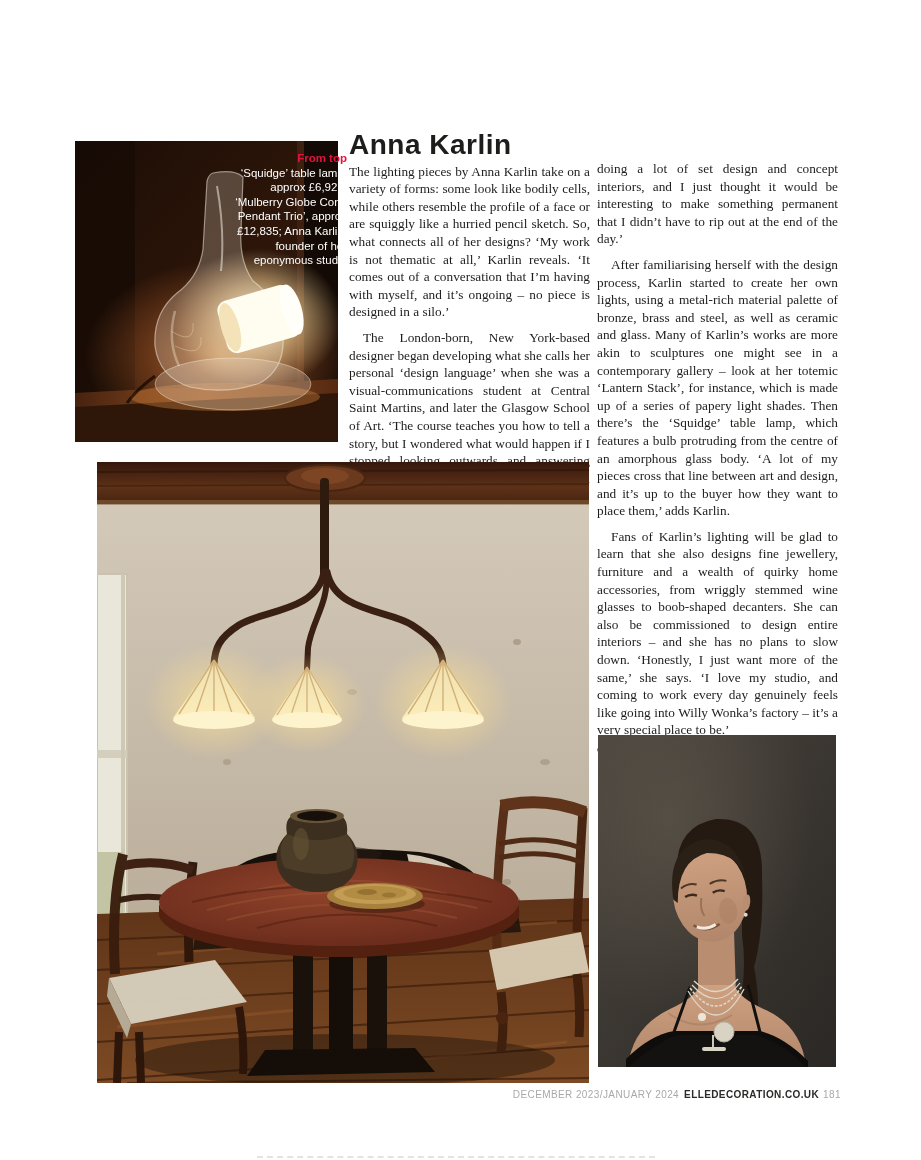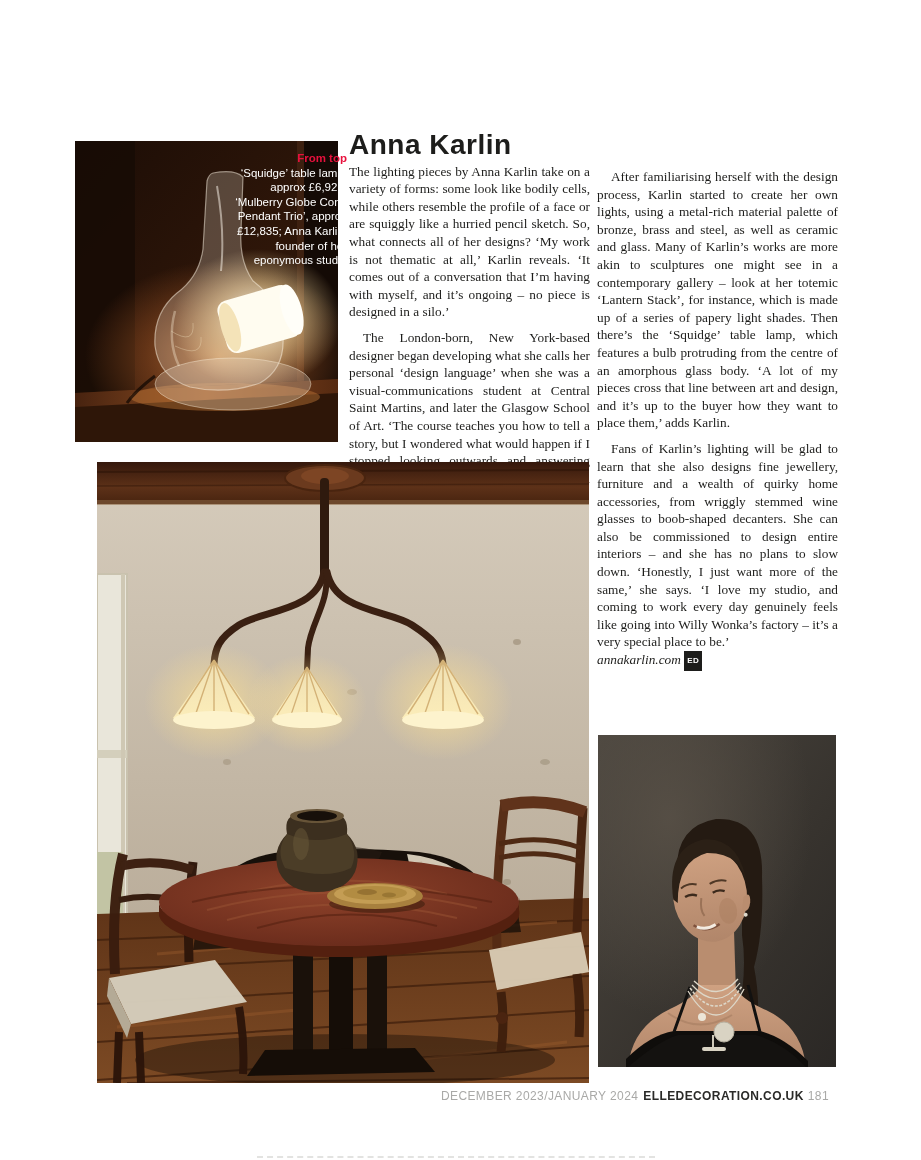--- a/index.html
+++ b/index.html
@@ -46,22 +46,22 @@
     display:inline-block; background:#121212; color:#ffffff;
     font-family:"Liberation Sans", sans-serif; font-weight:bold;
     font-size:16px; line-height:19px; padding:3px 8px 4px; margin-bottom:1px;
     white-space:nowrap;
   }
   
   .fig-dining { position:absolute; left:97px; top:462px; width:492px; height:621px; overflow:hidden; }
   .fig-portrait { position:absolute; left:598px; top:735px; width:238px; height:332px; overflow:hidden; }
   
   .folio {
-    position:absolute; top:1089px; right:92px;
-    font-family:"Liberation Sans", sans-serif; font-size:12px; letter-spacing:0.4px;
+    position:absolute; top:1089px; right:80px;
+    font-family:"Liberation Sans", sans-serif; font-size:10px; letter-spacing:0.4px;
     color:#a9a9a7; white-space:nowrap;
   }
   .folio .site { font-weight:bold; color:#2a2a28; margin:0 4px 0 5px; }
   
   .bottom-strip {
     position:absolute; left:257px; top:1156px; width:398px; height:3px;
     border-top:2px dashed #e3e3e1;
   }
 </style>
 </head>
@@ -127,20 +127,21 @@
     </div>
   </div>
 
   <div class="col col1">
     <h1 class="article-title">Anna Karlin</h1>
     <p>The lighting pieces by Anna Karlin take on a variety of forms: some look like bodily cells, while others resemble the profile of a face or are squiggly like a hurried pencil sketch. So, what connects all of her designs? ‘My work is not thematic at all,’ Karlin reveals. ‘It comes out of a conversation that I’m having with myself, and it’s ongoing – no piece is designed in a silo.’</p>
     <p class="indent">The London-born, New York-based designer began developing what she calls her personal ‘design language’ when she was a visual-communications student at Central Saint Martins, and later the Glasgow School of Art. ‘The course teaches you how to tell a story, but I wondered what would happen if I stopped looking outwards and answering briefs for clients, and instead looked inwards,’ she explains. ‘I was also</p>
   </div>
 
   <div class="col col2">
+    <p>doing a lot of set design and concept interiors, and I just thought it would be interesting to make something permanent that I didn’t have to rip out at the end of the day.’</p>
     <p class="indent">After familiarising herself with the design process, Karlin started to create her own lights, using a metal-rich material palette of bronze, brass and steel, as well as ceramic and glass. Many of Karlin’s works are more akin to sculptures one might see in a contemporary gallery – look at her totemic ‘Lantern Stack’, for instance, which is made up of a series of papery light shades. Then there’s the ‘Squidge’ table lamp, which features a bulb protruding from the centre of an amorphous glass body. ‘A lot of my pieces cross that line between art and design, and it’s up to the buyer how they want to place them,’ adds Karlin.</p>
     <p class="indent">Fans of Karlin’s lighting will be glad to learn that she also designs fine jewellery, furniture and a wealth of quirky home accessories, from wriggly stemmed wine glasses to boob-shaped decanters. She can also be commissioned to design entire interiors – and she has no plans to slow down. ‘Honestly, I just want more of the same,’ she says. ‘I love my studio, and coming to work every day genuinely feels like going into Willy Wonka’s factory – it’s a very special place to be.’</p>
     <p class="website-line"><span>annakarlin.com</span> <span class="ed-badge">ED</span></p>
   </div>
 
 
   <div class="fig-dining">
     <svg width="492" height="621" viewBox="0 0 492 621">
       <defs>
         <linearGradient id="wallGrad" x1="0" y1="0" x2="0" y2="1">

